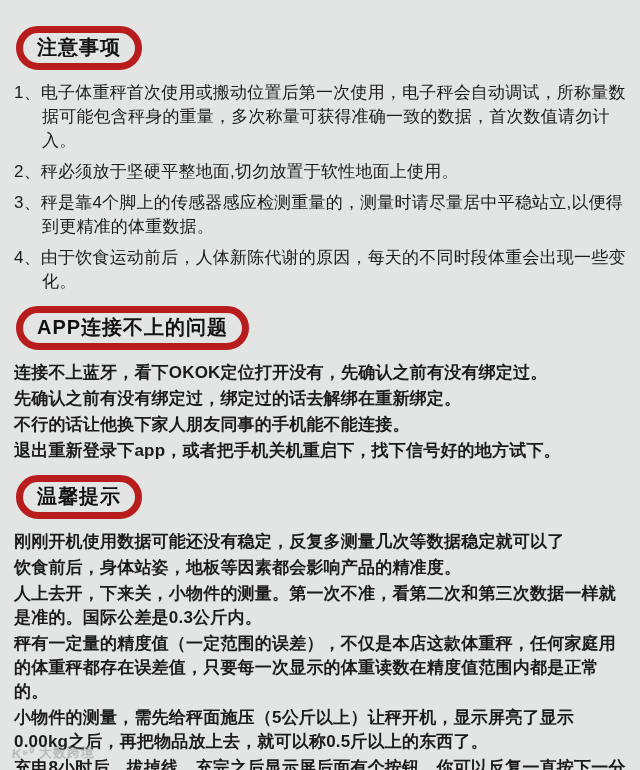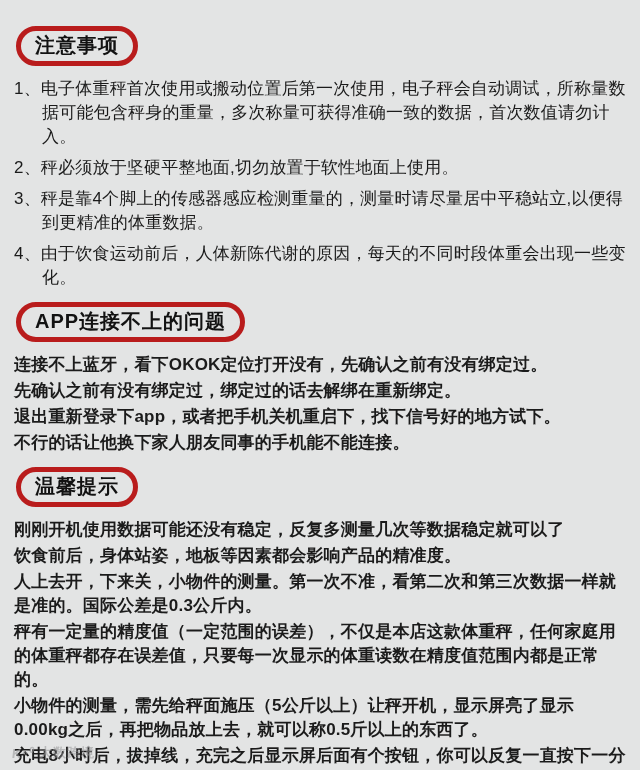--- a/index.html
+++ b/index.html
@@ -10,21 +10,21 @@
     color: #1b1b1b;
     font-family: "Liberation Sans", sans-serif;
     overflow: hidden;
     position: relative;
   }
   .page { padding: 26px 14px 0 14px; }
 
   .badge-row { margin: 0 0 11px 2px; }
   .badge {
     display: inline-block;
-    border: 5px solid #b91c1c;
+    border: 7px solid #b91c1c;
     border-radius: 26px;
     padding: 4px 14px 5px 14px;
     font-size: 20px;
     line-height: 21px;
     font-weight: bold;
     letter-spacing: 1px;
     color: #121212;
     background: transparent;
   }
 
@@ -85,22 +85,22 @@
       </div>
   </div>
 
   <div class="section">
     <div class="badge-row">
       <span class="badge">APP连接不上的问题</span>
     </div>
     <div class="items">
         <div class="para">连接不上蓝牙，看下OKOK定位打开没有，先确认之前有没有绑定过。</div>
         <div class="para">先确认之前有没有绑定过，绑定过的话去解绑在重新绑定。</div>
+        <div class="para">不行的话让他换下家人朋友同事的手机能不能连接。</div>
         <div class="para">退出重新登录下app，或者把手机关机重启下，找下信号好的地方试下。</div>
-        <div class="para">不行的话让他换下家人朋友同事的手机能不能连接。</div>
       </div>
   </div>
 
   <div class="section">
     <div class="badge-row">
       <span class="badge">温馨提示</span>
     </div>
     <div class="items">
         <div class="para">刚刚开机使用数据可能还没有稳定，反复多测量几次等数据稳定就可以了</div>
         <div class="para">饮食前后，身体站姿，地板等因素都会影响产品的精准度。</div>

